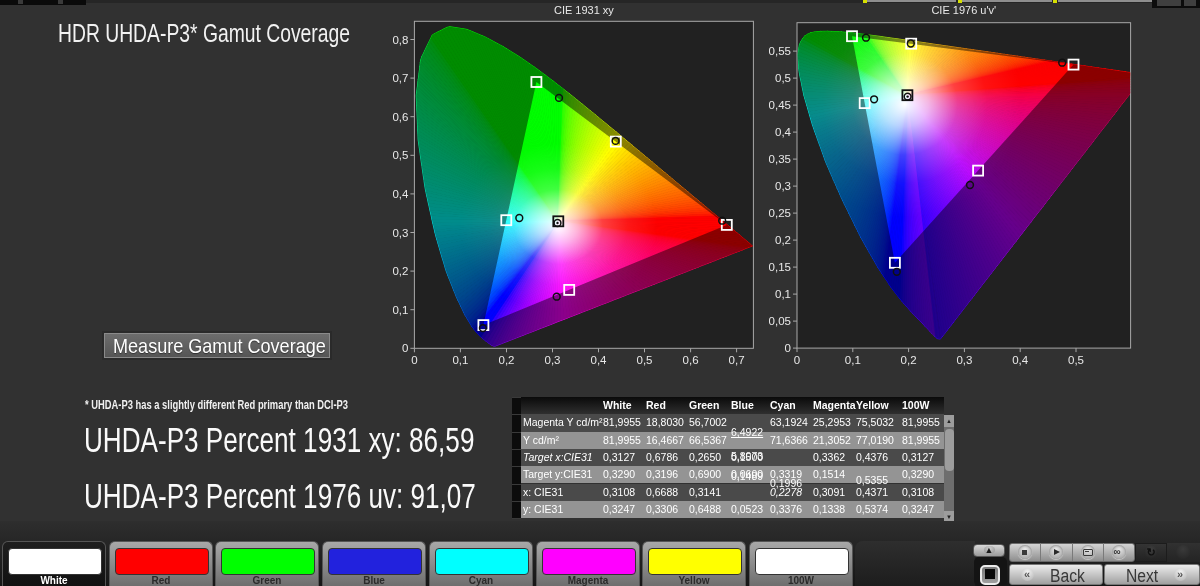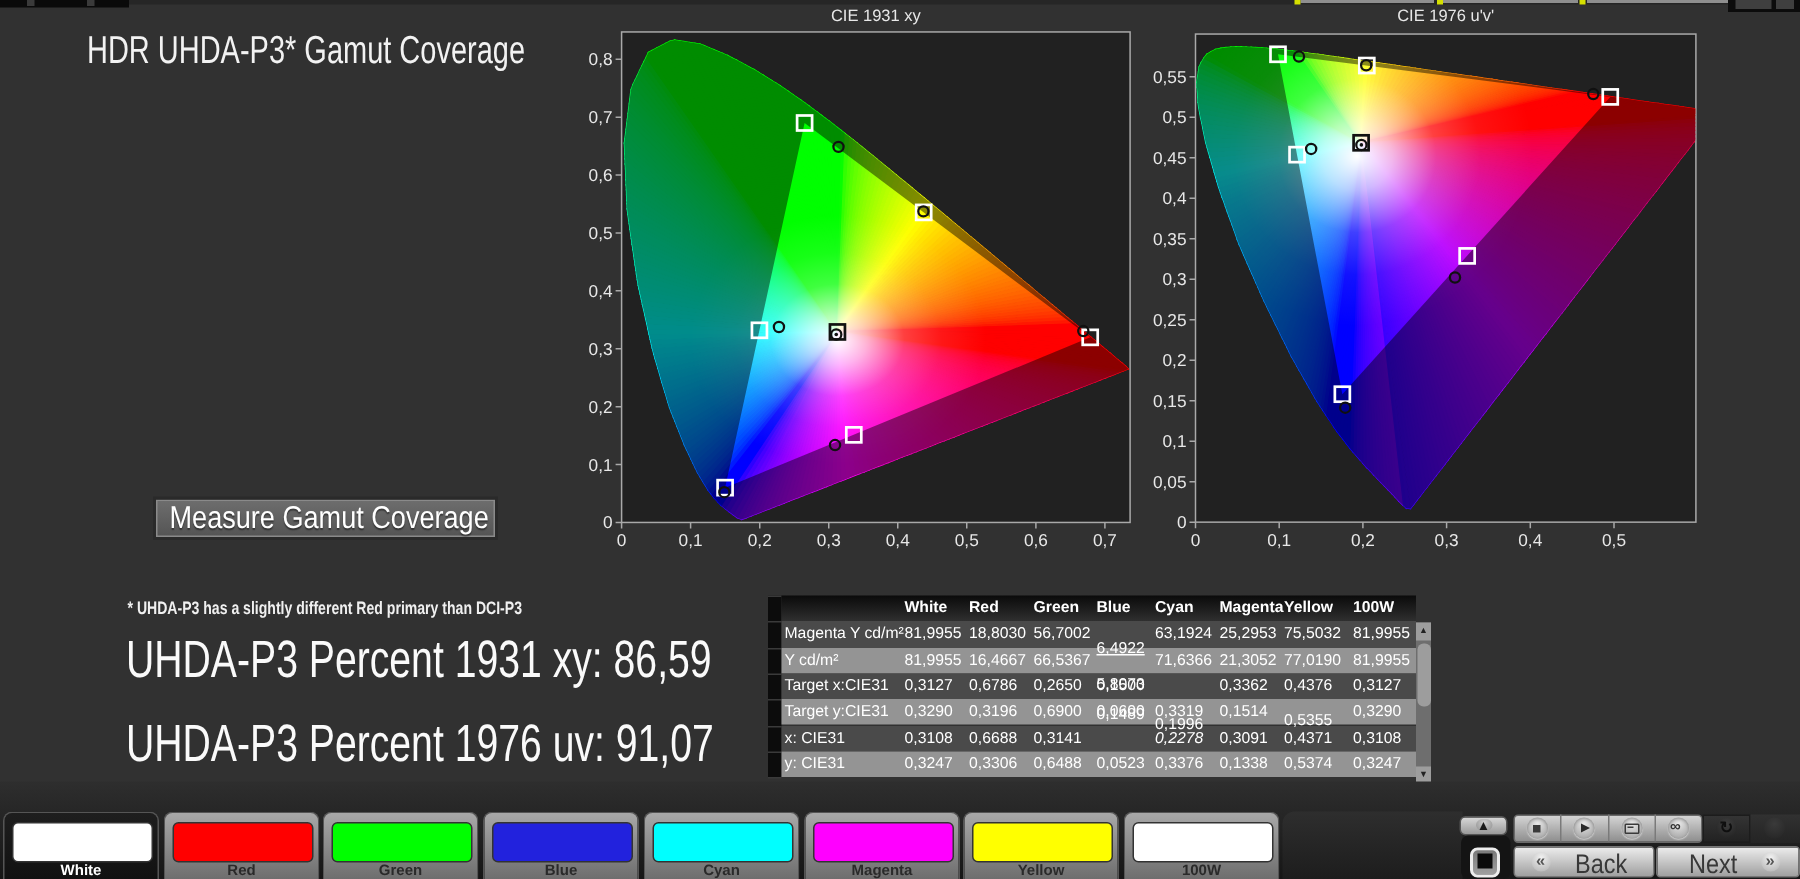--- a/index.html
+++ b/index.html
@@ -818,21 +818,21 @@
       <div style="position:absolute;left:390px;top:19.3px;">81,9955</div>
       <div style="position:absolute;left:11px;top:36.6px;">Y cd/m²</div>
       <div style="position:absolute;left:91px;top:36.6px;">81,9955</div>
       <div style="position:absolute;left:134px;top:36.6px;">16,4667</div>
       <div style="position:absolute;left:177px;top:36.6px;">66,5367</div>
       <div style="position:absolute;left:219px;top:36.6px;margin-top:16px;">5,8073</div>
       <div style="position:absolute;left:258px;top:36.6px;">71,6366</div>
       <div style="position:absolute;left:301px;top:36.6px;">21,3052</div>
       <div style="position:absolute;left:344px;top:36.6px;">77,0190</div>
       <div style="position:absolute;left:390px;top:36.6px;">81,9955</div>
-      <div style="position:absolute;left:11px;top:53.9px;">Target x:CIE31</div>
+      <div style="position:absolute;left:11px;top:53.9px;font-style:italic;">Target x:CIE31</div>
       <div style="position:absolute;left:91px;top:53.9px;">0,3127</div>
       <div style="position:absolute;left:134px;top:53.9px;">0,6786</div>
       <div style="position:absolute;left:177px;top:53.9px;">0,2650</div>
       <div style="position:absolute;left:219px;top:53.9px;">0,1500</div>
       <div style="position:absolute;left:258px;top:53.9px;margin-top:26px;">0,1996</div>
       <div style="position:absolute;left:301px;top:53.9px;">0,3362</div>
       <div style="position:absolute;left:344px;top:53.9px;">0,4376</div>
       <div style="position:absolute;left:390px;top:53.9px;">0,3127</div>
       <div style="position:absolute;left:11px;top:71.2px;">Target y:CIE31</div>
       <div style="position:absolute;left:91px;top:71.2px;">0,3290</div>

